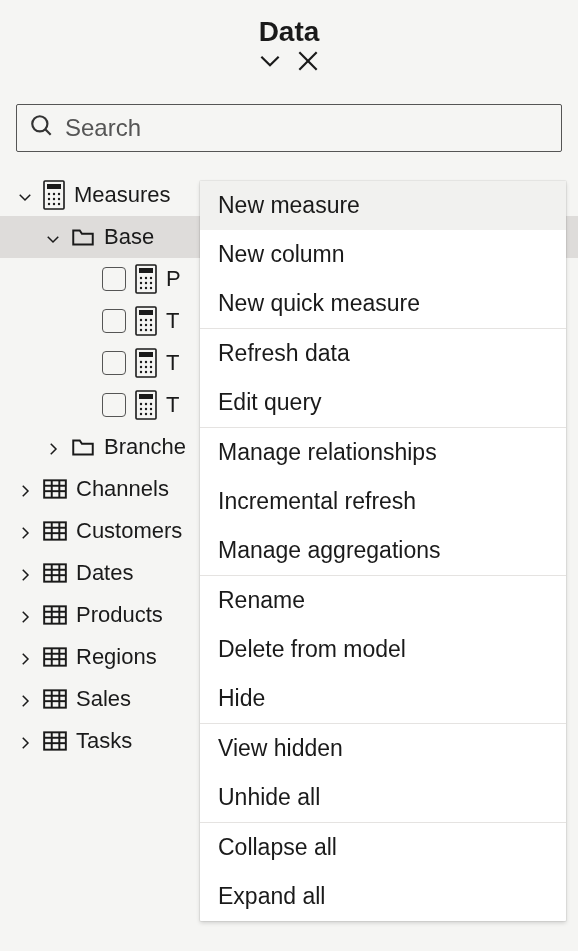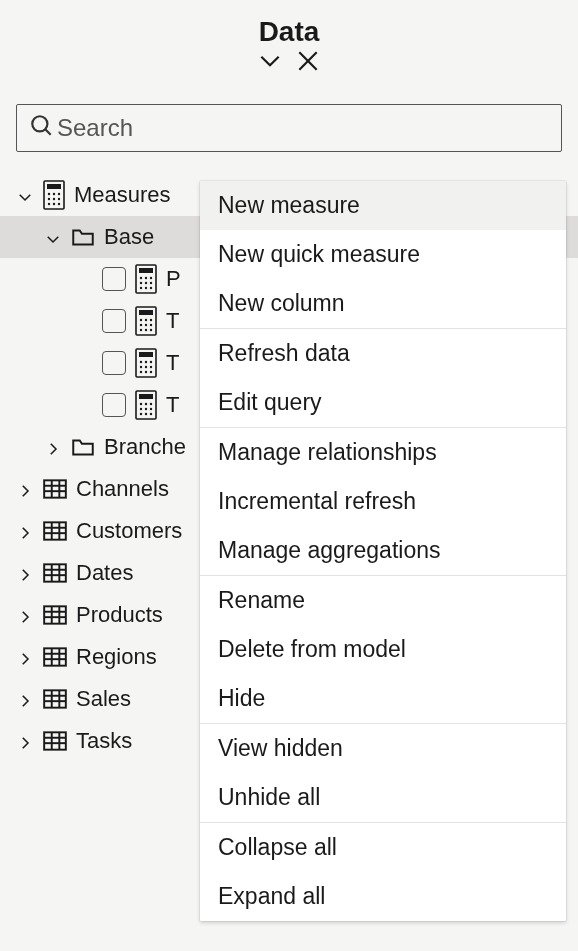--- a/index.html
+++ b/index.html
@@ -42,21 +42,21 @@
       stroke: #1a1a1a;
       stroke-width: 2;
       fill: none;
     }
     .search-box {
       display: flex;
       border: 1.5px solid #555;
       background: #f5f5f3;
       border-radius: 2px;
       padding: 8px 12px;
-      gap: 2px;
+      gap: 10px;
       margin-bottom: 22px;
     }
     .search-box svg {
       width: 26px;
       height: 26px;
       stroke: #333;
       stroke-width: 2;
       fill: none;
     }
     .search-input {
@@ -410,22 +410,22 @@
 </svg></span>
     <span class="label">Tasks</span>
         </div>
       </div>
 
   </div>
 </div>
 
 <div class="context-menu" id="context-menu">
     <div class="menu-item highlight">New measure</div>
+    <div class="menu-item">New column</div>
     <div class="menu-item">New quick measure</div>
-    <div class="menu-item">New column</div>
     <div class="menu-sep"></div>
     <div class="menu-item">Refresh data</div>
     <div class="menu-item">Edit query</div>
     <div class="menu-sep"></div>
     <div class="menu-item">Manage relationships</div>
     <div class="menu-item">Incremental refresh</div>
     <div class="menu-item">Manage aggregations</div>
     <div class="menu-sep"></div>
     <div class="menu-item">Rename</div>
     <div class="menu-item">Delete from model</div>

